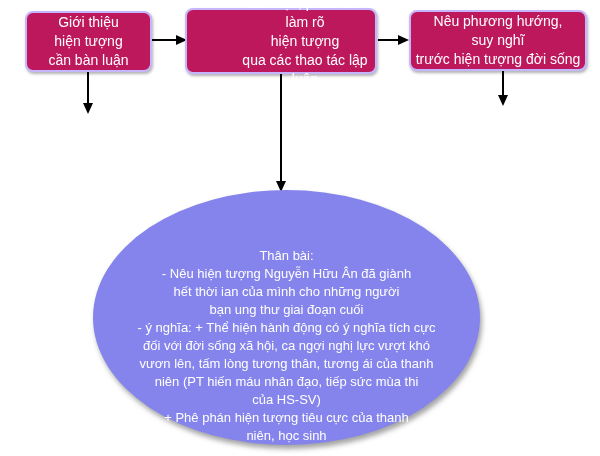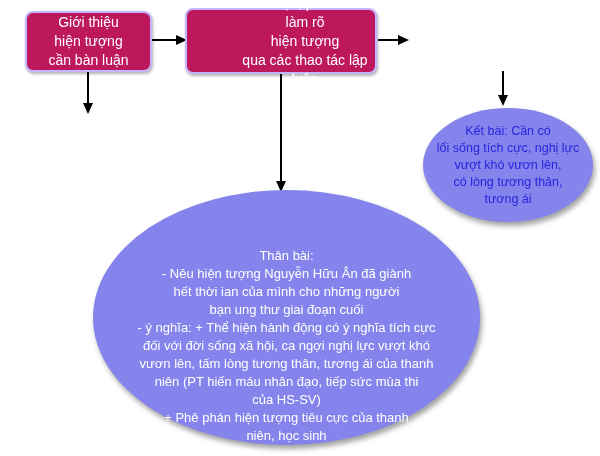--- a/index.html
+++ b/index.html
@@ -101,29 +101,27 @@
 hiện tượng
 cần bàn luận</span>
   </div>
 
   <div class="fbox fbox-discuss">
     <span>Bàn bạc, phân tích làm rõ
 hiện tượng
 qua các thao tác lập luận</span>
   </div>
 
+  <div class="fbox fbox-direction">
+    <span>Nêu phương hướng,
+suy nghĩ
+trước hiện tượng đời sống</span>
+  </div>
 
 
-  <div class="ell ell-side ell-ketbai">
-    <span>Kết bài: Cần có
-lối sống tích cực, nghị lực
-vượt khó vươn lên,
-có lòng tương thân,
-tương ái</span>
-  </div>
 
   <div class="ell ell-main">
     <span>Thân bài:
 - Nêu hiện tượng Nguyễn Hữu Ân đã giành
 hết thời ian của mình cho những người
 bạn ung thư giai đoạn cuối
 - ý nghĩa: + Thể hiện hành động có ý nghĩa tích cực
 đối với đời sống xã hội, ca ngợi nghị lực vượt khó
 vươn lên, tấm lòng tương thân, tương ái của thanh
 niên (PT hiến máu nhân đạo, tiếp sức mùa thi

